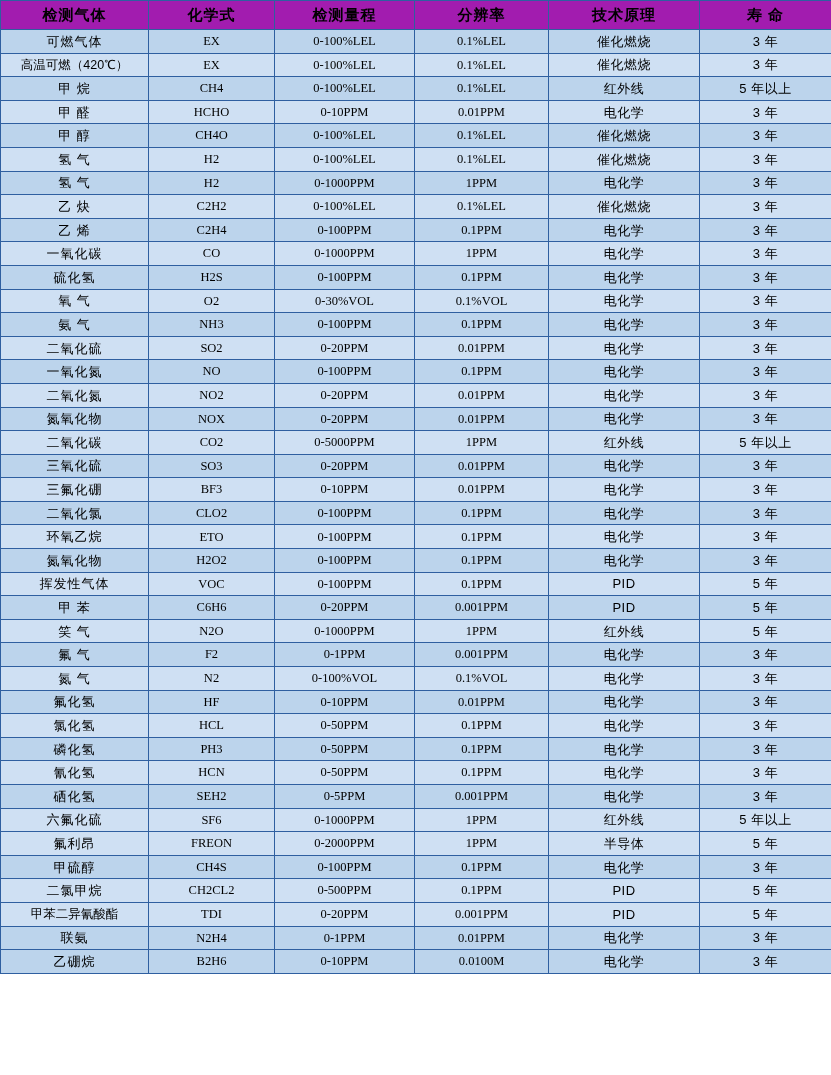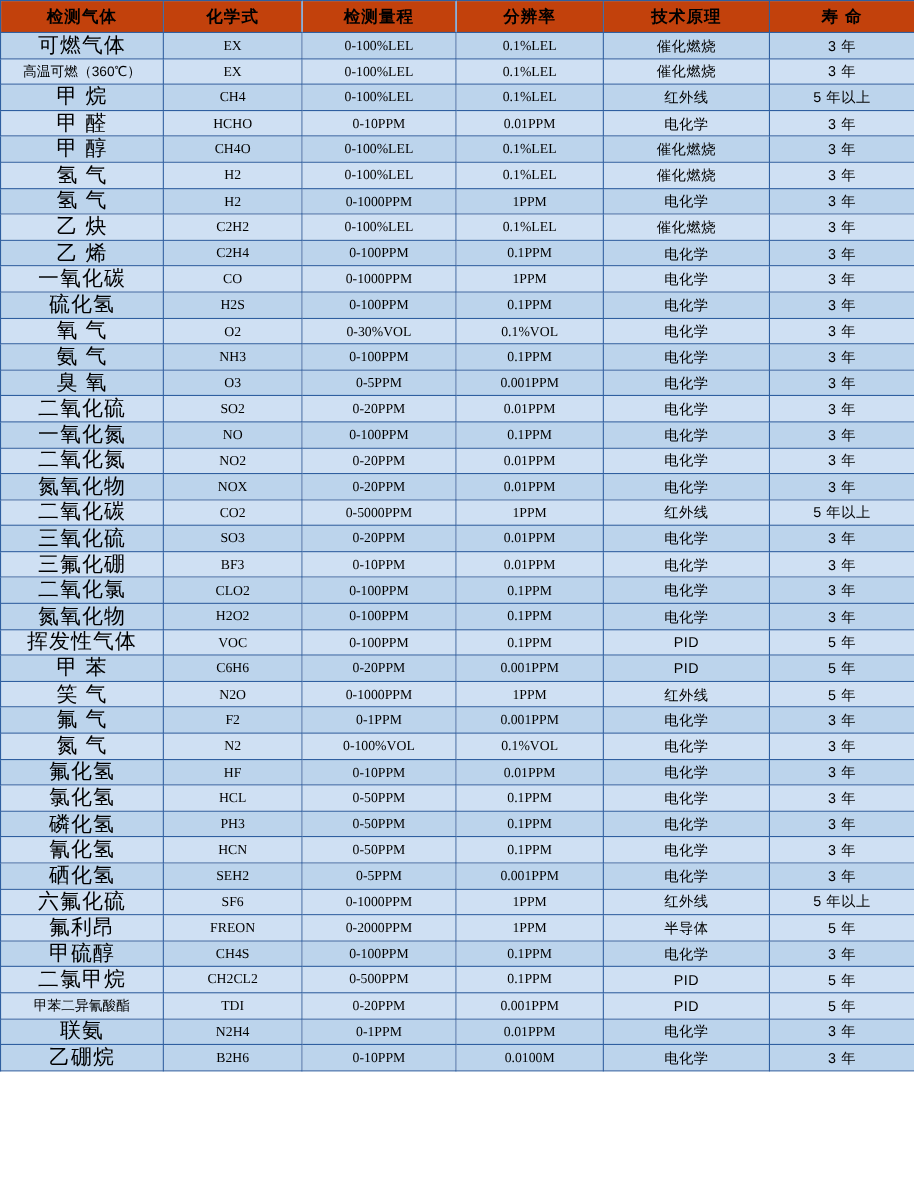--- a/index.html
+++ b/index.html
@@ -27,40 +27,40 @@
   table.gas-table th,
   table.gas-table td {
     border: 1px solid #2f5fa0;
     text-align: center;
     vertical-align: middle;
     color: #000000;
     white-space: nowrap;
     overflow: hidden;
   }
   table.gas-table thead th {
-    background: #c2410c;
+    background: #a21caf;
     height: 26px;
     font-size: 15px;
     font-weight: bold;
     letter-spacing: 1px;
   }
   table.gas-table tbody td {
     height: 20.6px;
     font-size: 13px;
     font-weight: normal;
     line-height: 1.0;
   }
   table.gas-table tbody tr.odd td {
     background: #bcd4ec;
   }
   table.gas-table tbody tr.even td {
     background: #cfe0f3;
   }
   table.gas-table tbody td.col-name {
-    font-size: 19px;
+    font-size: 13px;
     letter-spacing: 1px;
   }
   table.gas-table tbody td.col-name.tight {
     letter-spacing: 0px;
     font-size: 12.5px;
   }
   table.gas-table tbody td.col-formula,
   table.gas-table tbody td.col-range,
   table.gas-table tbody td.col-res {
     font-family: "Liberation Serif", serif;
@@ -97,21 +97,21 @@
   <tbody id="tbody">
       <tr class="odd">
         <td class="col-name">可燃气体</td>
         <td class="col-formula">EX</td>
         <td class="col-range">0-100%LEL</td>
         <td class="col-res">0.1%LEL</td>
         <td class="col-tech">催化燃烧</td>
         <td class="col-life">3 年</td>
       </tr>
       <tr class="even">
-        <td class="col-name tight">高温可燃（360℃）</td>
+        <td class="col-name tight">高温可燃（420℃）</td>
         <td class="col-formula">EX</td>
         <td class="col-range">0-100%LEL</td>
         <td class="col-res">0.1%LEL</td>
         <td class="col-tech">催化燃烧</td>
         <td class="col-life">3 年</td>
       </tr>
       <tr class="odd">
         <td class="col-name">甲 烷</td>
         <td class="col-formula">CH4</td>
         <td class="col-range">0-100%LEL</td>
@@ -192,28 +192,20 @@
         <td class="col-life">3 年</td>
       </tr>
       <tr class="odd">
         <td class="col-name">氨 气</td>
         <td class="col-formula">NH3</td>
         <td class="col-range">0-100PPM</td>
         <td class="col-res">0.1PPM</td>
         <td class="col-tech">电化学</td>
         <td class="col-life">3 年</td>
       </tr>
-      <tr class="odd">
-        <td class="col-name">臭 氧</td>
-        <td class="col-formula">O3</td>
-        <td class="col-range">0-5PPM</td>
-        <td class="col-res">0.001PPM</td>
-        <td class="col-tech">电化学</td>
-        <td class="col-life">3 年</td>
-      </tr>
       <tr class="even">
         <td class="col-name">二氧化硫</td>
         <td class="col-formula">SO2</td>
         <td class="col-range">0-20PPM</td>
         <td class="col-res">0.01PPM</td>
         <td class="col-tech">电化学</td>
         <td class="col-life">3 年</td>
       </tr>
       <tr class="odd">
         <td class="col-name">一氧化氮</td>
@@ -259,20 +251,28 @@
         <td class="col-name">三氟化硼</td>
         <td class="col-formula">BF3</td>
         <td class="col-range">0-10PPM</td>
         <td class="col-res">0.01PPM</td>
         <td class="col-tech">电化学</td>
         <td class="col-life">3 年</td>
       </tr>
       <tr class="odd">
         <td class="col-name">二氧化氯</td>
         <td class="col-formula">CLO2</td>
+        <td class="col-range">0-100PPM</td>
+        <td class="col-res">0.1PPM</td>
+        <td class="col-tech">电化学</td>
+        <td class="col-life">3 年</td>
+      </tr>
+      <tr class="even">
+        <td class="col-name">环氧乙烷</td>
+        <td class="col-formula">ETO</td>
         <td class="col-range">0-100PPM</td>
         <td class="col-res">0.1PPM</td>
         <td class="col-tech">电化学</td>
         <td class="col-life">3 年</td>
       </tr>
       <tr class="odd">
         <td class="col-name">氮氧化物</td>
         <td class="col-formula">H2O2</td>
         <td class="col-range">0-100PPM</td>
         <td class="col-res">0.1PPM</td>

